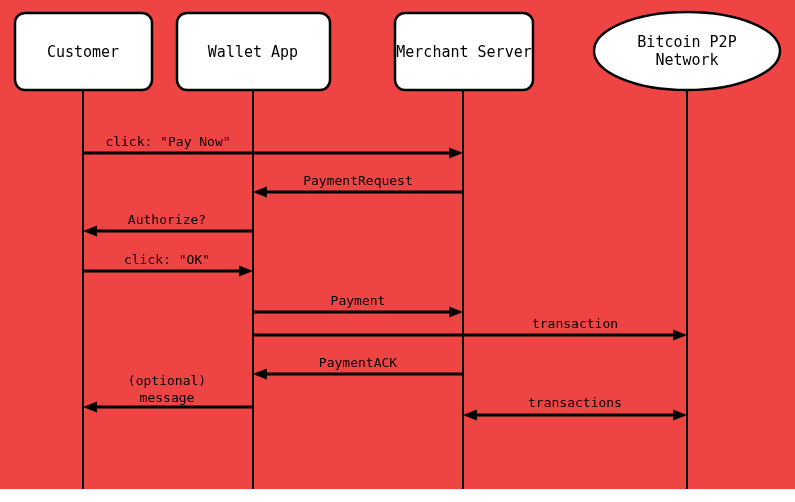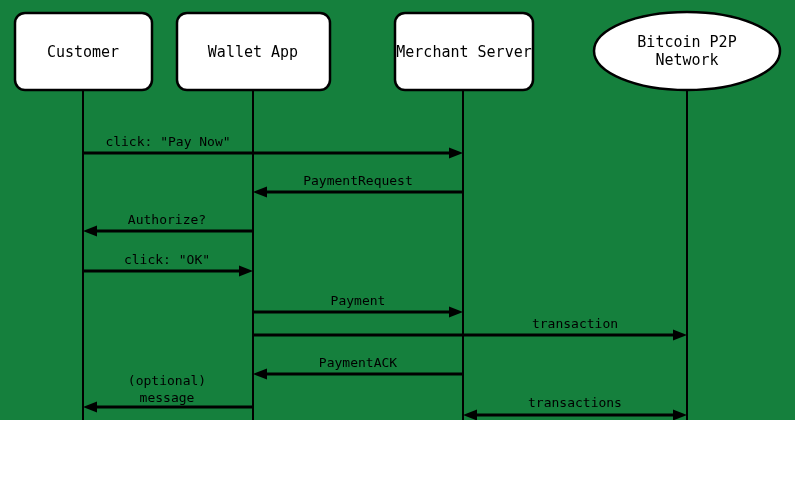--- a/index.html
+++ b/index.html
@@ -1,20 +1,20 @@
 <!DOCTYPE html>
 <html><head>
 <meta charset="utf-8">
 <style>
   html, body { margin: 0; padding: 0; background: #ffffff; }
   .canvas {
     position: relative;
     width: 795px;
-    height: 420px;
-    background: #15803d;
+    height: 489px;
+    background: #ef4444;
     overflow: hidden;
   }
   svg { display: block; }
   .pbox   { fill: #ffffff; stroke: #000000; stroke-width: 2.5; }
   .pell   { fill: #ffffff; stroke: #000000; stroke-width: 2.5; }
   .lifeline { stroke: #000000; stroke-width: 2; }
   .msgline  { stroke: #000000; stroke-width: 3; }
   .arrowhead { fill: #000000; stroke: none; }
   text {
     font-family: "DejaVu Sans Mono", "Liberation Mono", monospace;

